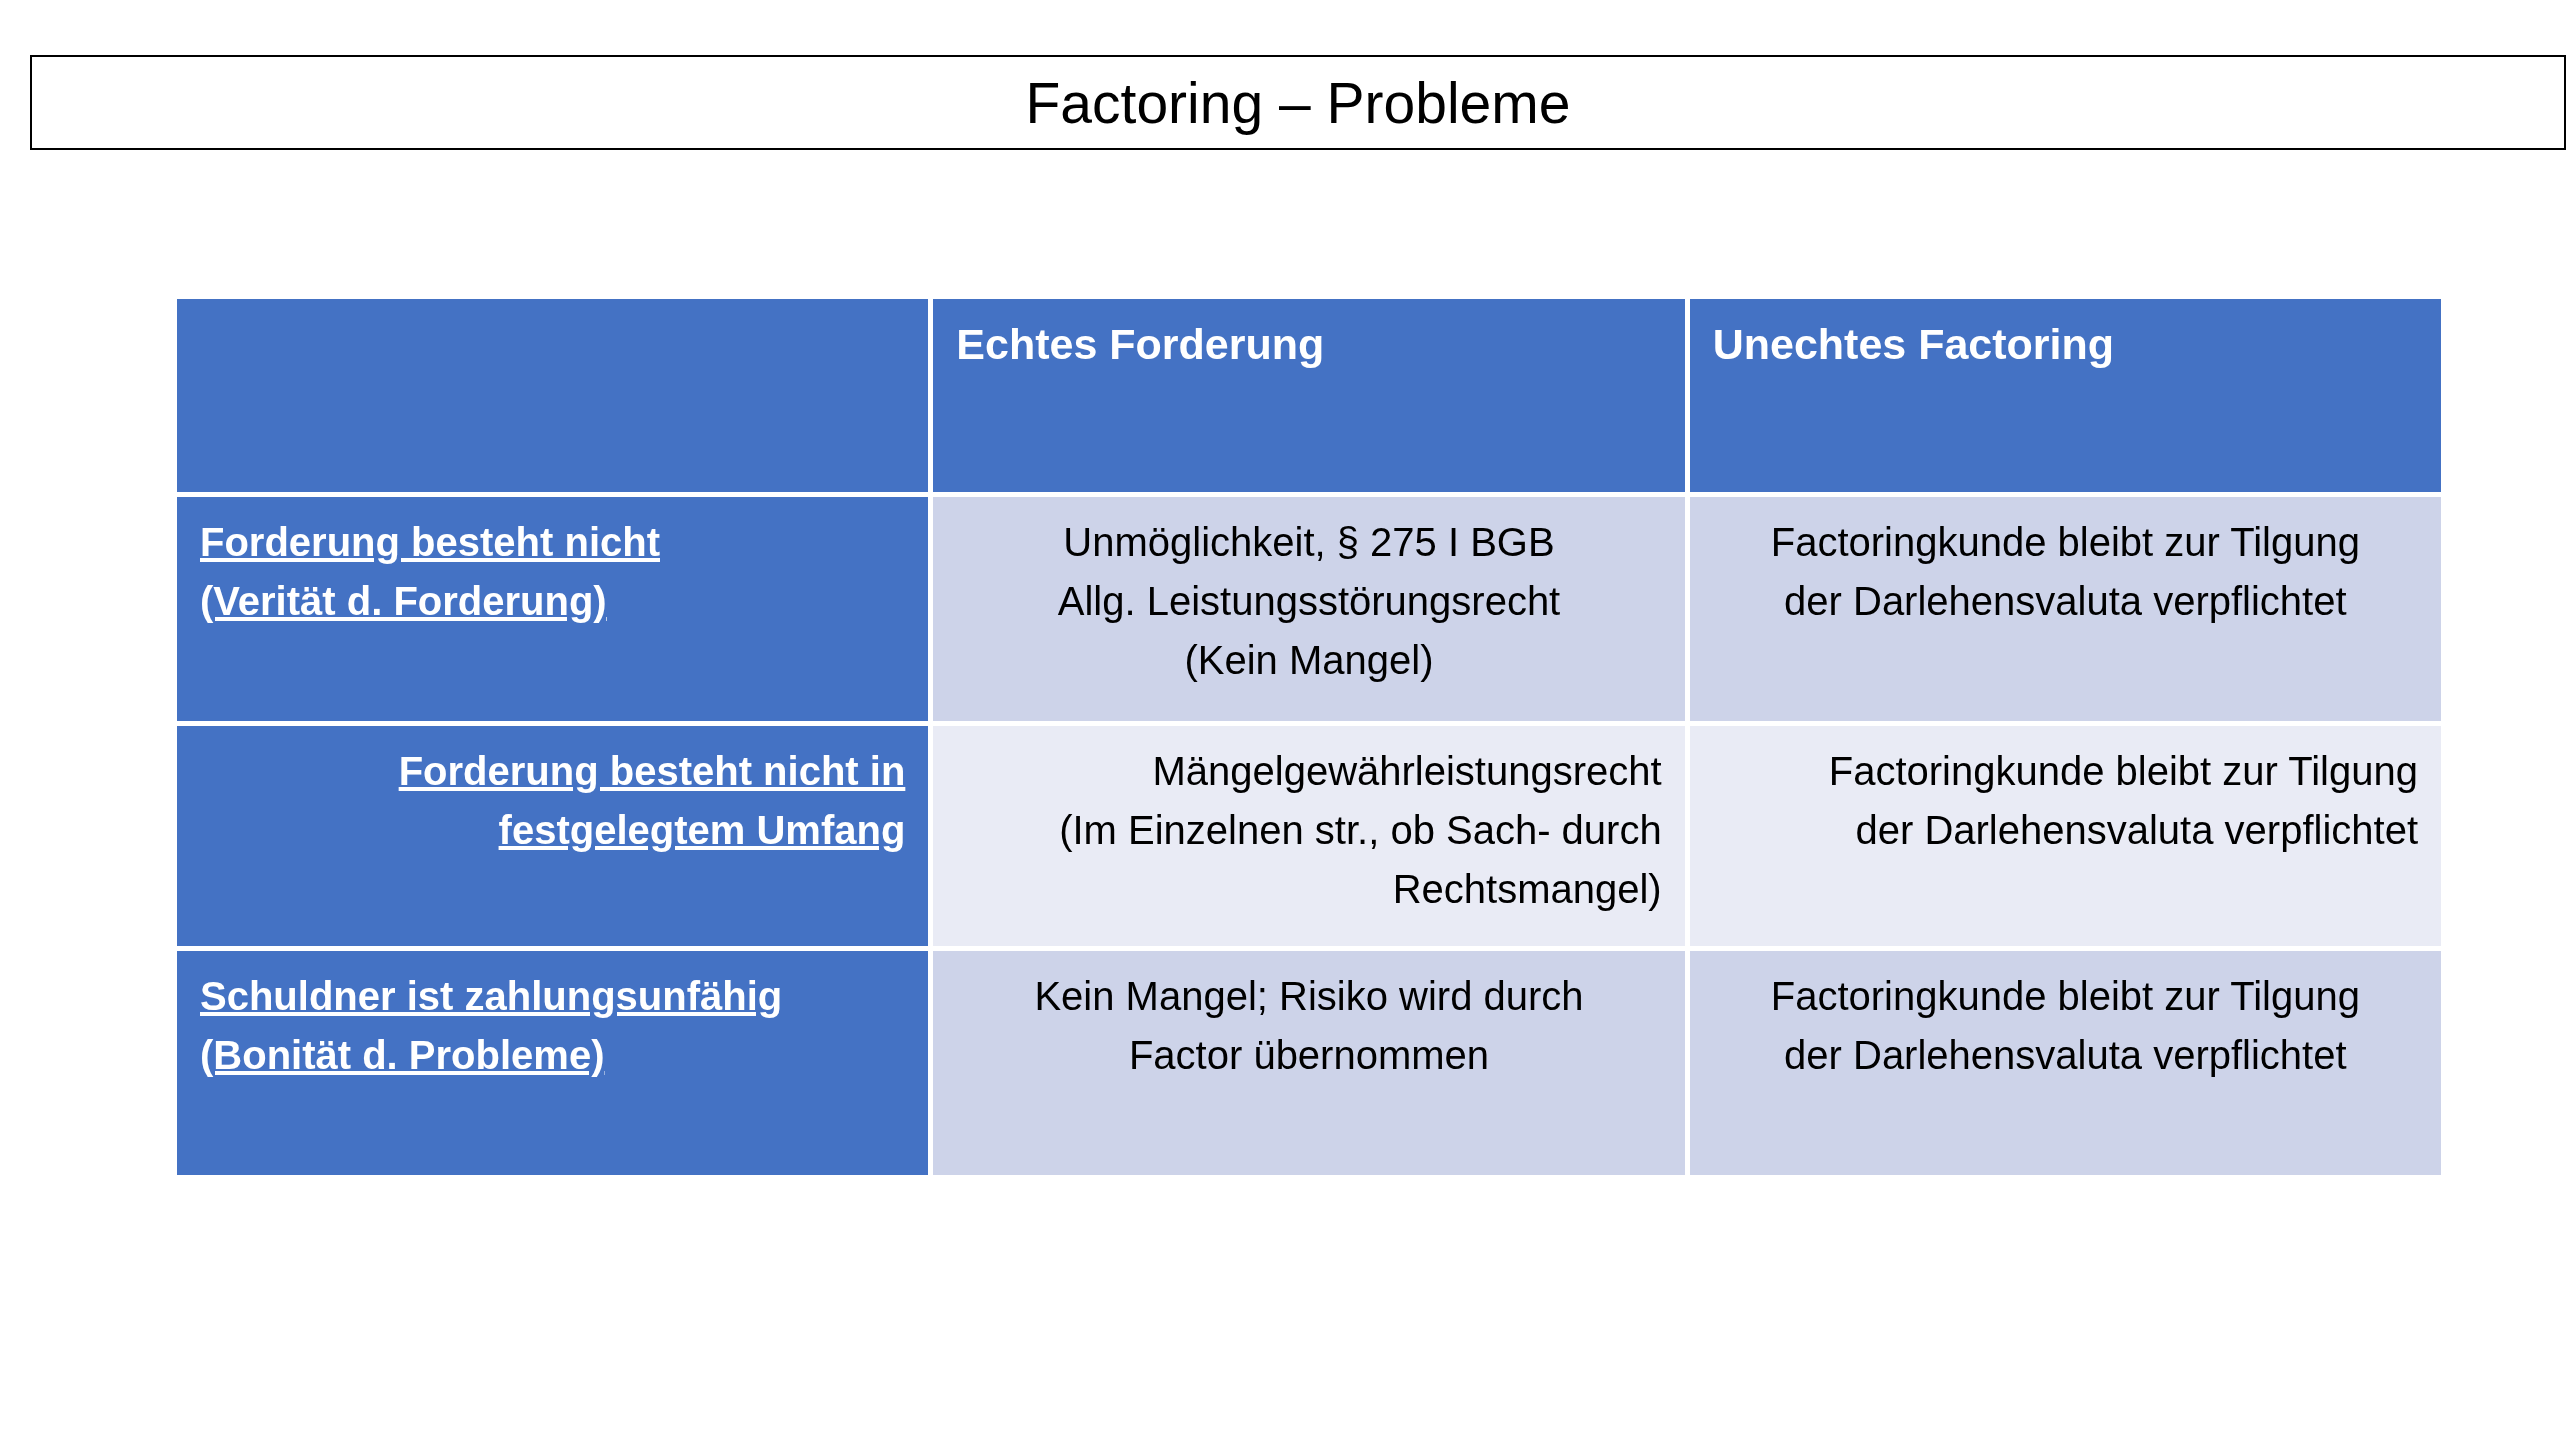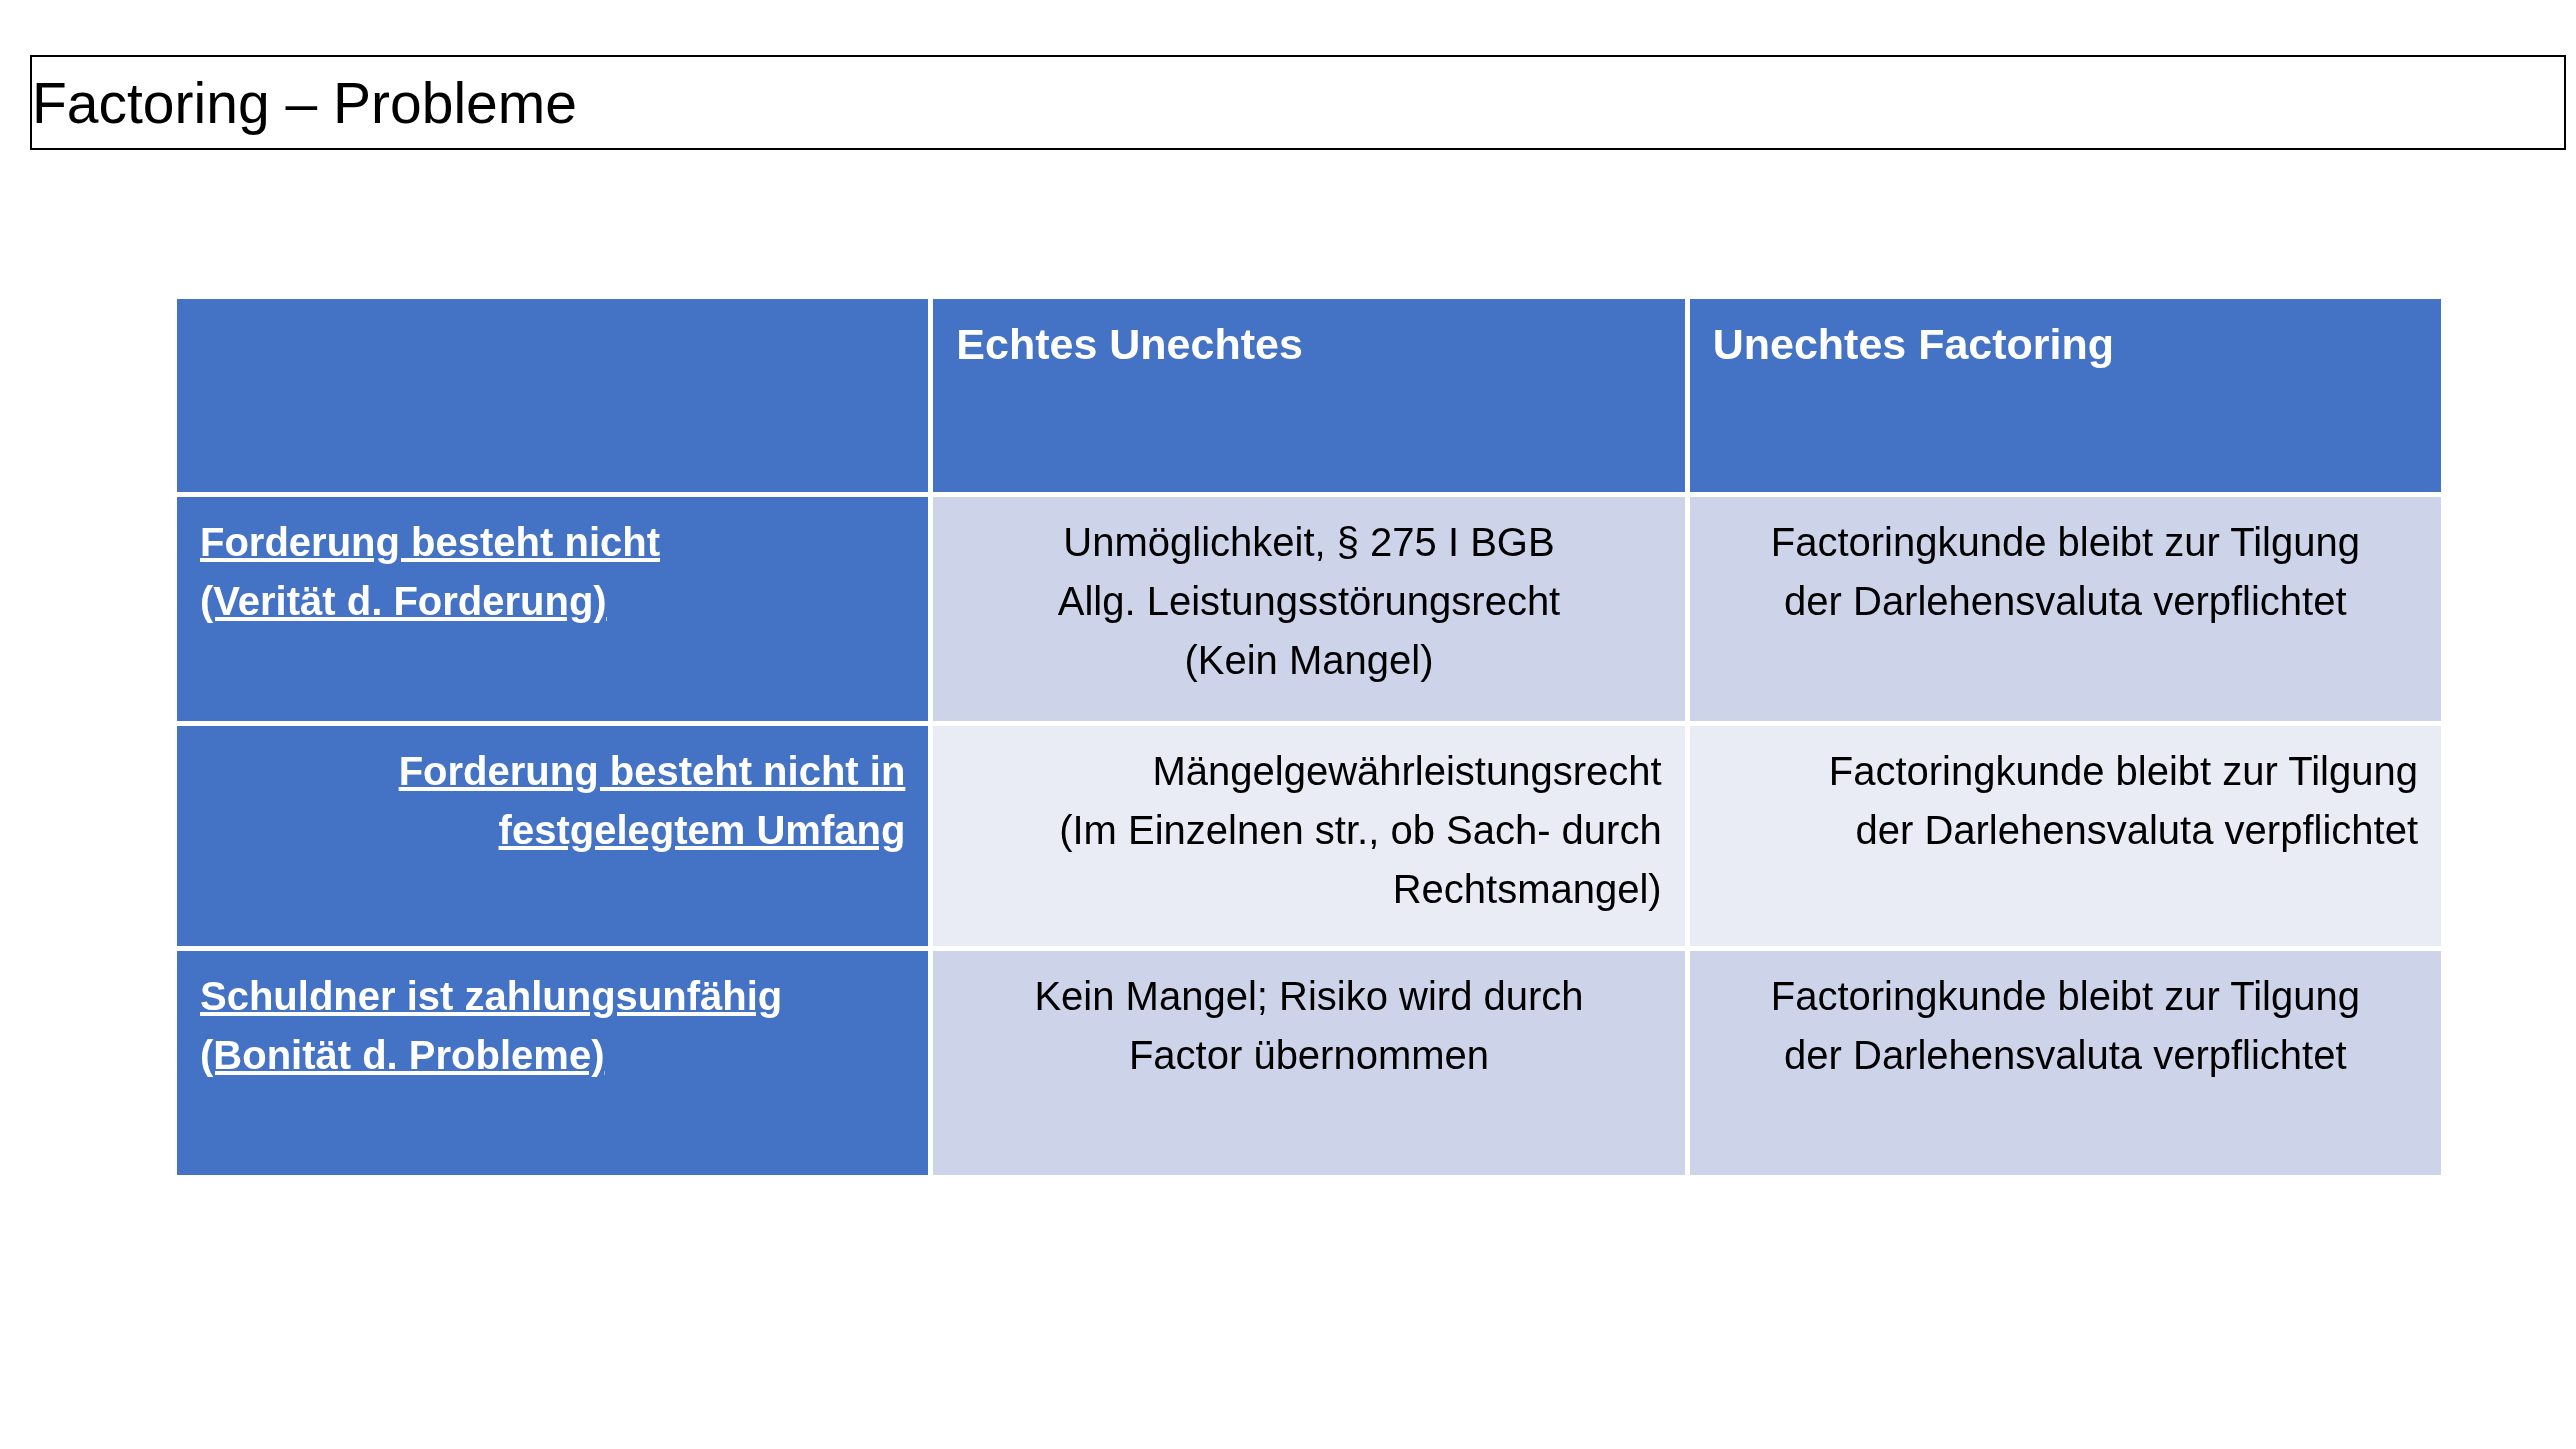--- a/index.html
+++ b/index.html
@@ -19,21 +19,21 @@
     position: absolute;
     left: 30px;
     top: 55px;
     width: 2536px;
     height: 95px;
     box-sizing: border-box;
     border: 2.6px solid var(--title-border, #000000);
     background: #ffffff;
     display: flex;
     align-items: center;
-    justify-content: flex-start;
+    justify-content: center;
   }
   .title-text {
     font-size: 57px;
     font-weight: 400;
     letter-spacing: 0px;
     color: var(--title-text, #000000);
     white-space: nowrap;
   }
   .table-wrap {
     position: absolute;
@@ -82,21 +82,21 @@
 
   <div class="title-box">
     <div class="title-text">Factoring – Probleme</div>
   </div>
 
   <div class="table-wrap">
     <table class="factoring">
       <tbody>
         <tr class="hdr-row">
           <td></td>
-          <td>Echtes Unechtes</td>
+          <td>Echtes Forderung</td>
           <td>Unechtes Factoring</td>
         </tr>
 
         <tr class="row-1">
           <td class="rowhdr">Forderung besteht nicht
 (Verität d. Forderung)</td>
           <td class="band-dark">Unmöglichkeit, § 275 I BGB
 Allg. Leistungsstörungsrecht
 (Kein Mangel)</td>
           <td class="band-dark">Factoringkunde bleibt zur Tilgung

